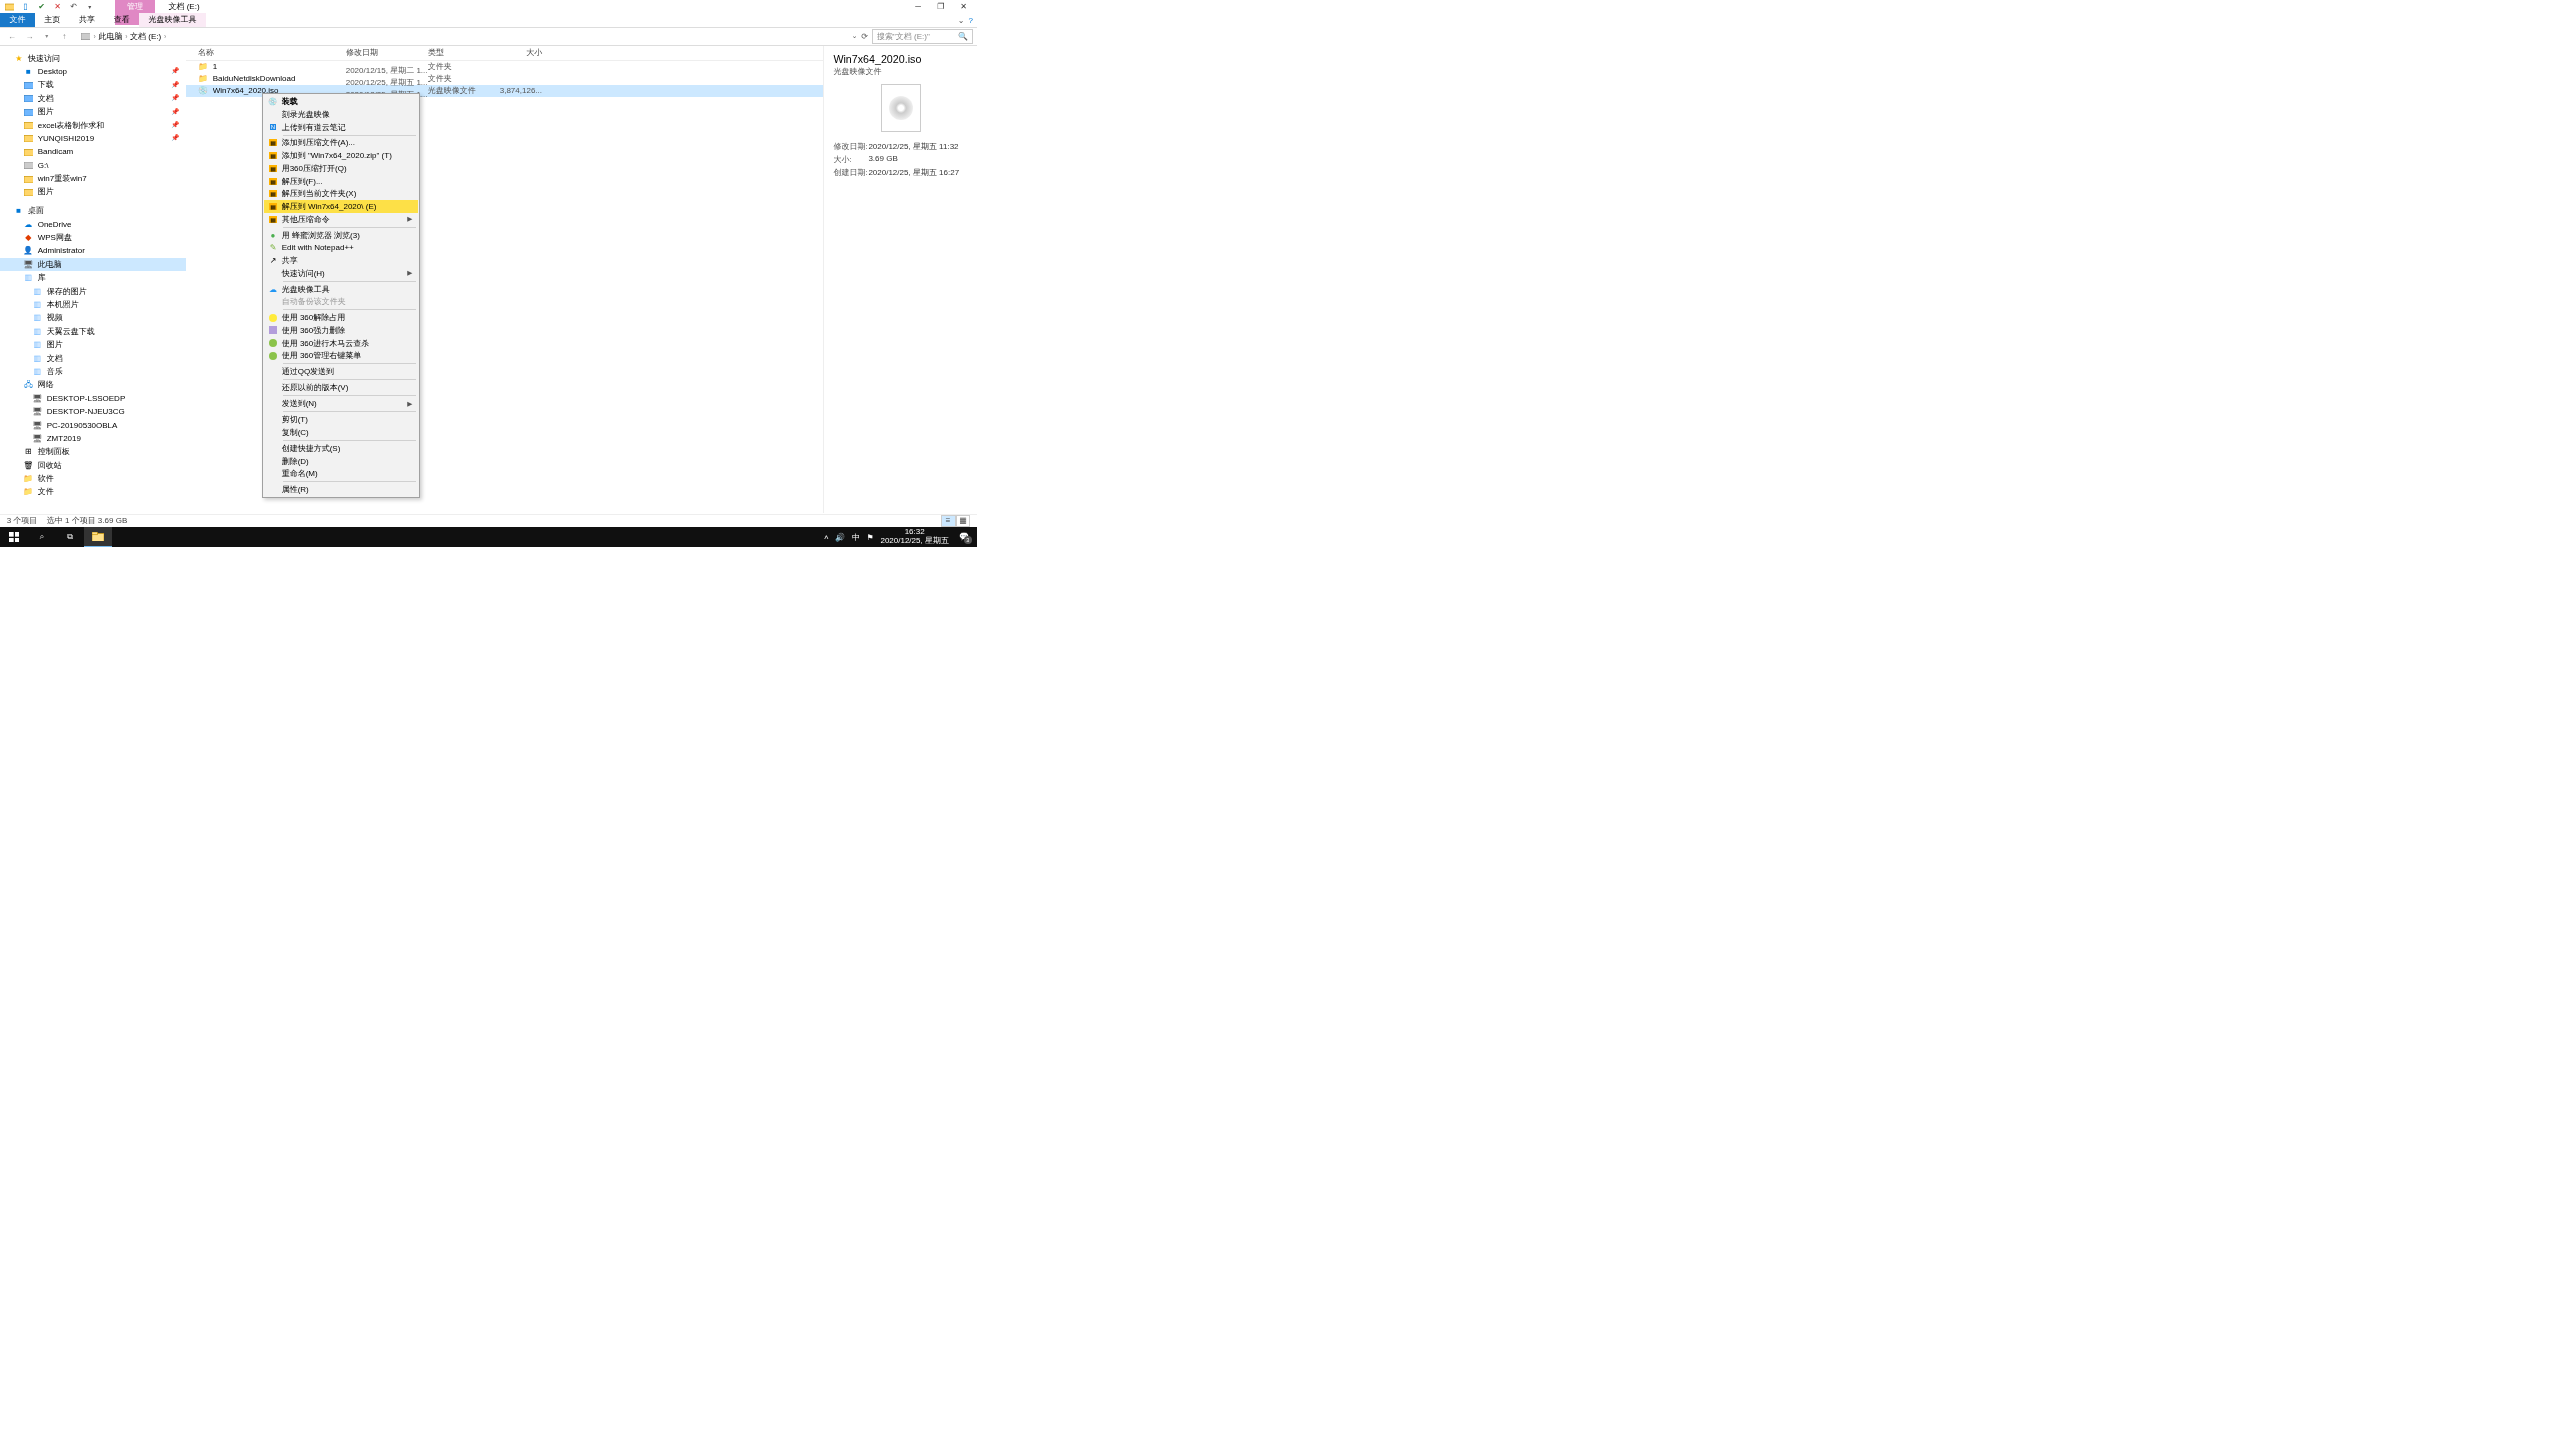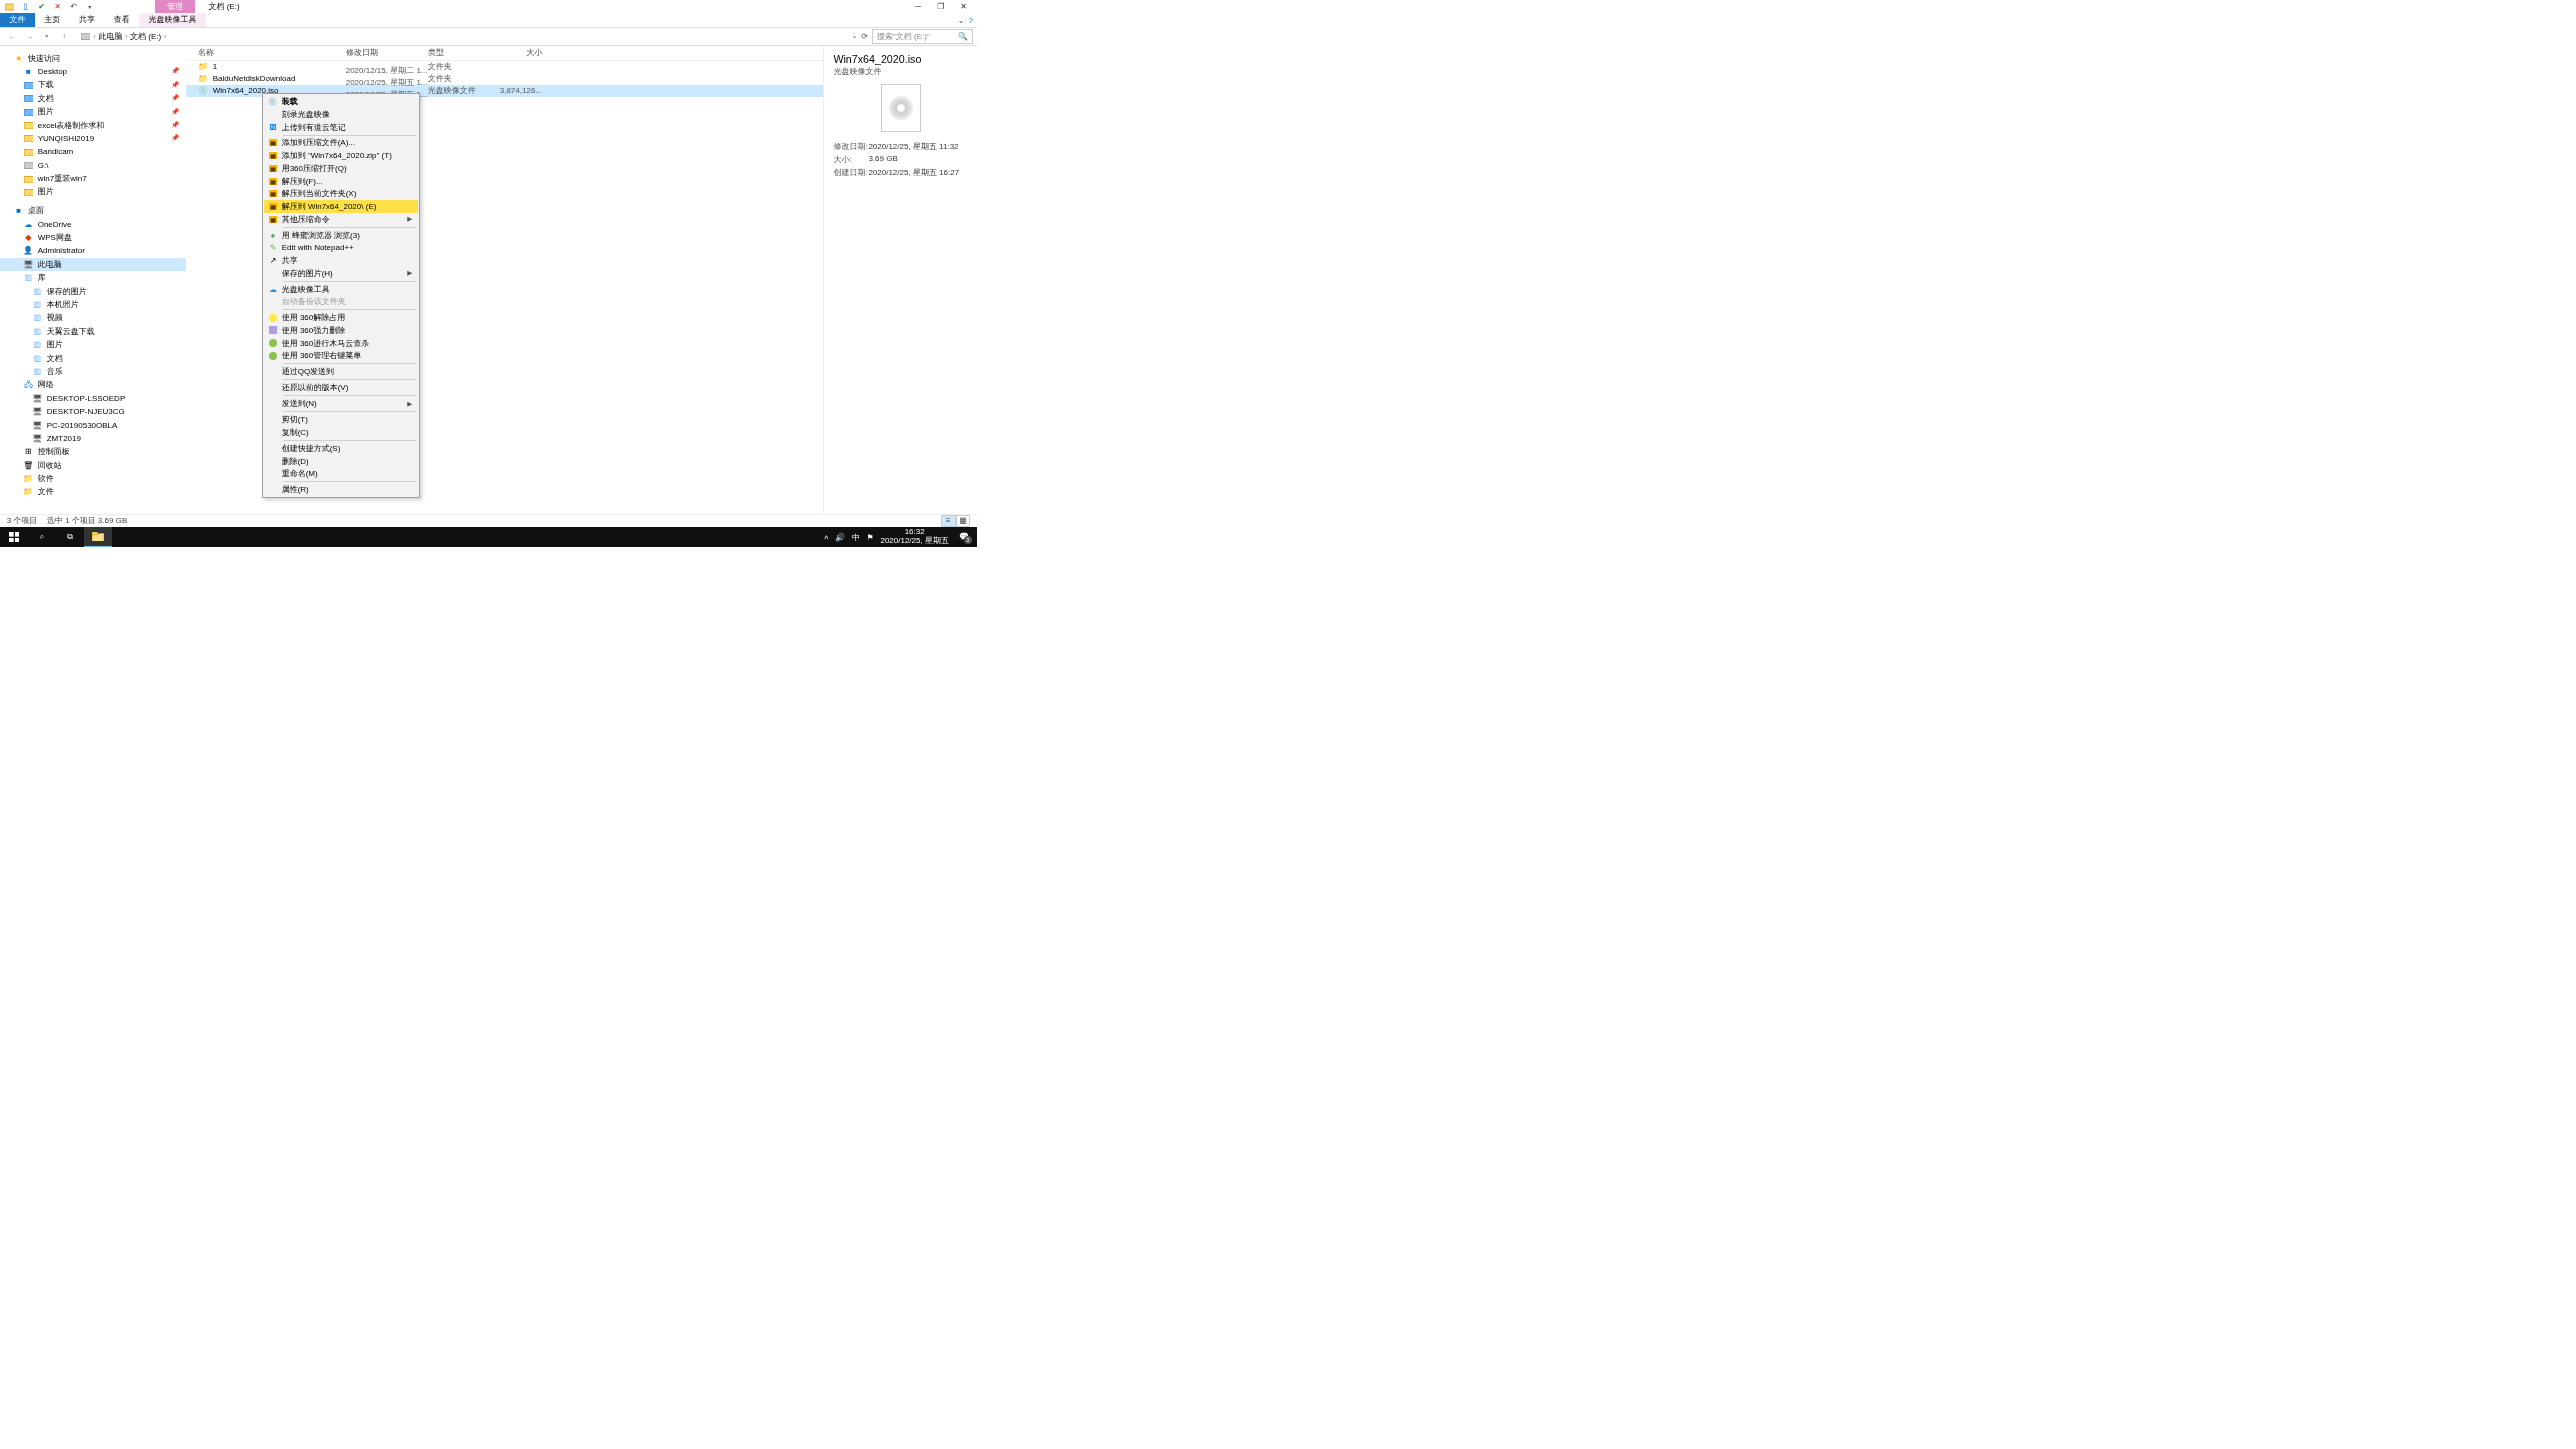--- a/index.html
+++ b/index.html
@@ -2,21 +2,21 @@
 <html><head>
 <meta charset="utf-8">
 <style>
 * { margin: 0; padding: 0; box-sizing: border-box; font-family: "Microsoft YaHei", "Segoe UI", sans-serif; font-size: 8px; }
 body { width: 977px; height: 547px; background: #fff; overflow: hidden; position: relative; }
 
 
 .titlebar { height: 27px; background: #fff; display: flex; align-items: flex-start; }
 .qat { display: flex; align-items: center; height: 13.4px; padding-left: 4px; gap: 5.4px; }
 .qat-icon { width: 10.7px; height: 10.7px; display: inline-flex; align-items: center; justify-content: center; }
-.tab-strip { display: flex; height: 25px; margin-left: 60px; }
+.tab-strip { display: flex; height: 25px; margin-left: 20px; }
 .tab-contextual { background: #E088C4; color: #fff; padding: 0 12px; line-height: 13.4px; }
 .title-text { padding: 0 13.4px; line-height: 13.4px; }
 .win-controls { margin-left: auto; display: flex; align-items: center; gap: 9.4px; padding-right: 6.7px; height: 13.4px; }
 .win-btn { width: 13.4px; height: 13.4px; display: flex; align-items: center; justify-content: center; color: #333; }
 
 
 .ribbon-row { position: absolute; top: 13.4px; left: 0; right: 0; height: 13.4px; display: flex; align-items: center; }
 .ribbon-tab { padding: 0 9.4px; line-height: 13.4px; }
 .ribbon-tab.active { background: #1979CA; color: #fff; }
 .ribbon-tab.pink { background: #FAEAF5; }
@@ -536,21 +536,21 @@
   </div>
     <div class="cm-item  ">
     <span class="cm-icon">
         <span>↗</span>
       </span>
     <span class="cm-text ">共享</span>
 
   </div>
     <div class="cm-item  ">
     <span class="cm-icon"></span>
-    <span class="cm-text ">保存的图片(H)</span>
+    <span class="cm-text ">快速访问(H)</span>
     <span class="cm-arrow">▶</span>
   </div>
     <div class="cm-sep"></div>
     <div class="cm-item  ">
     <span class="cm-icon">
         <span style="color:#2196F3">☁</span>
       </span>
     <span class="cm-text ">光盘映像工具</span>
 
   </div>

